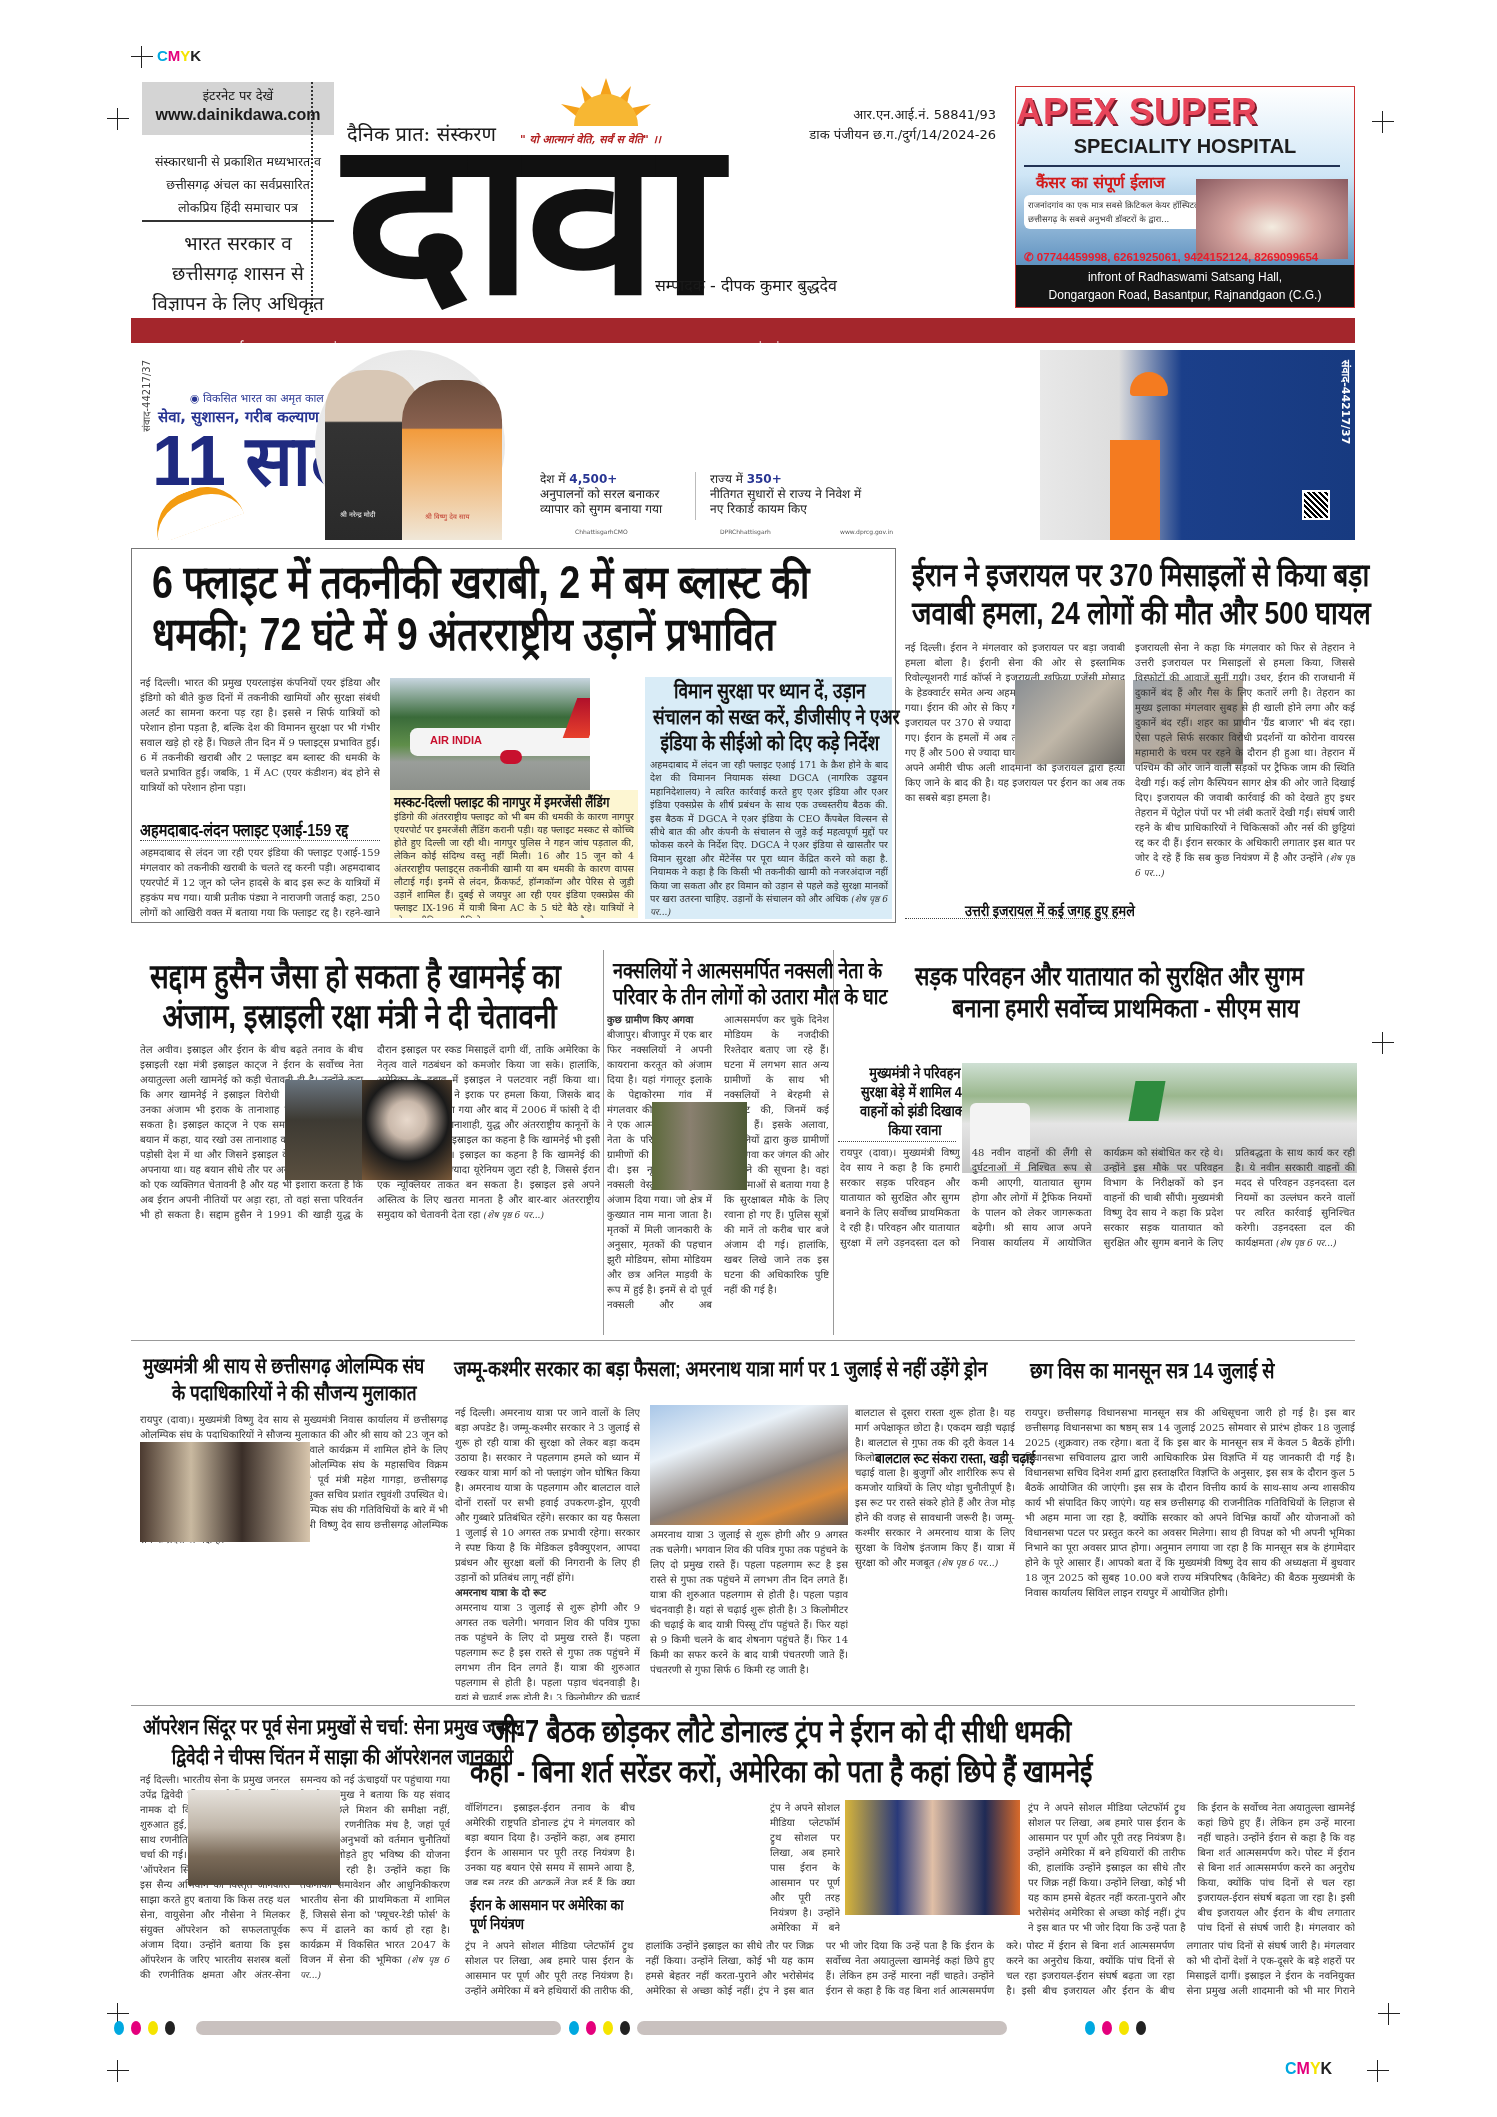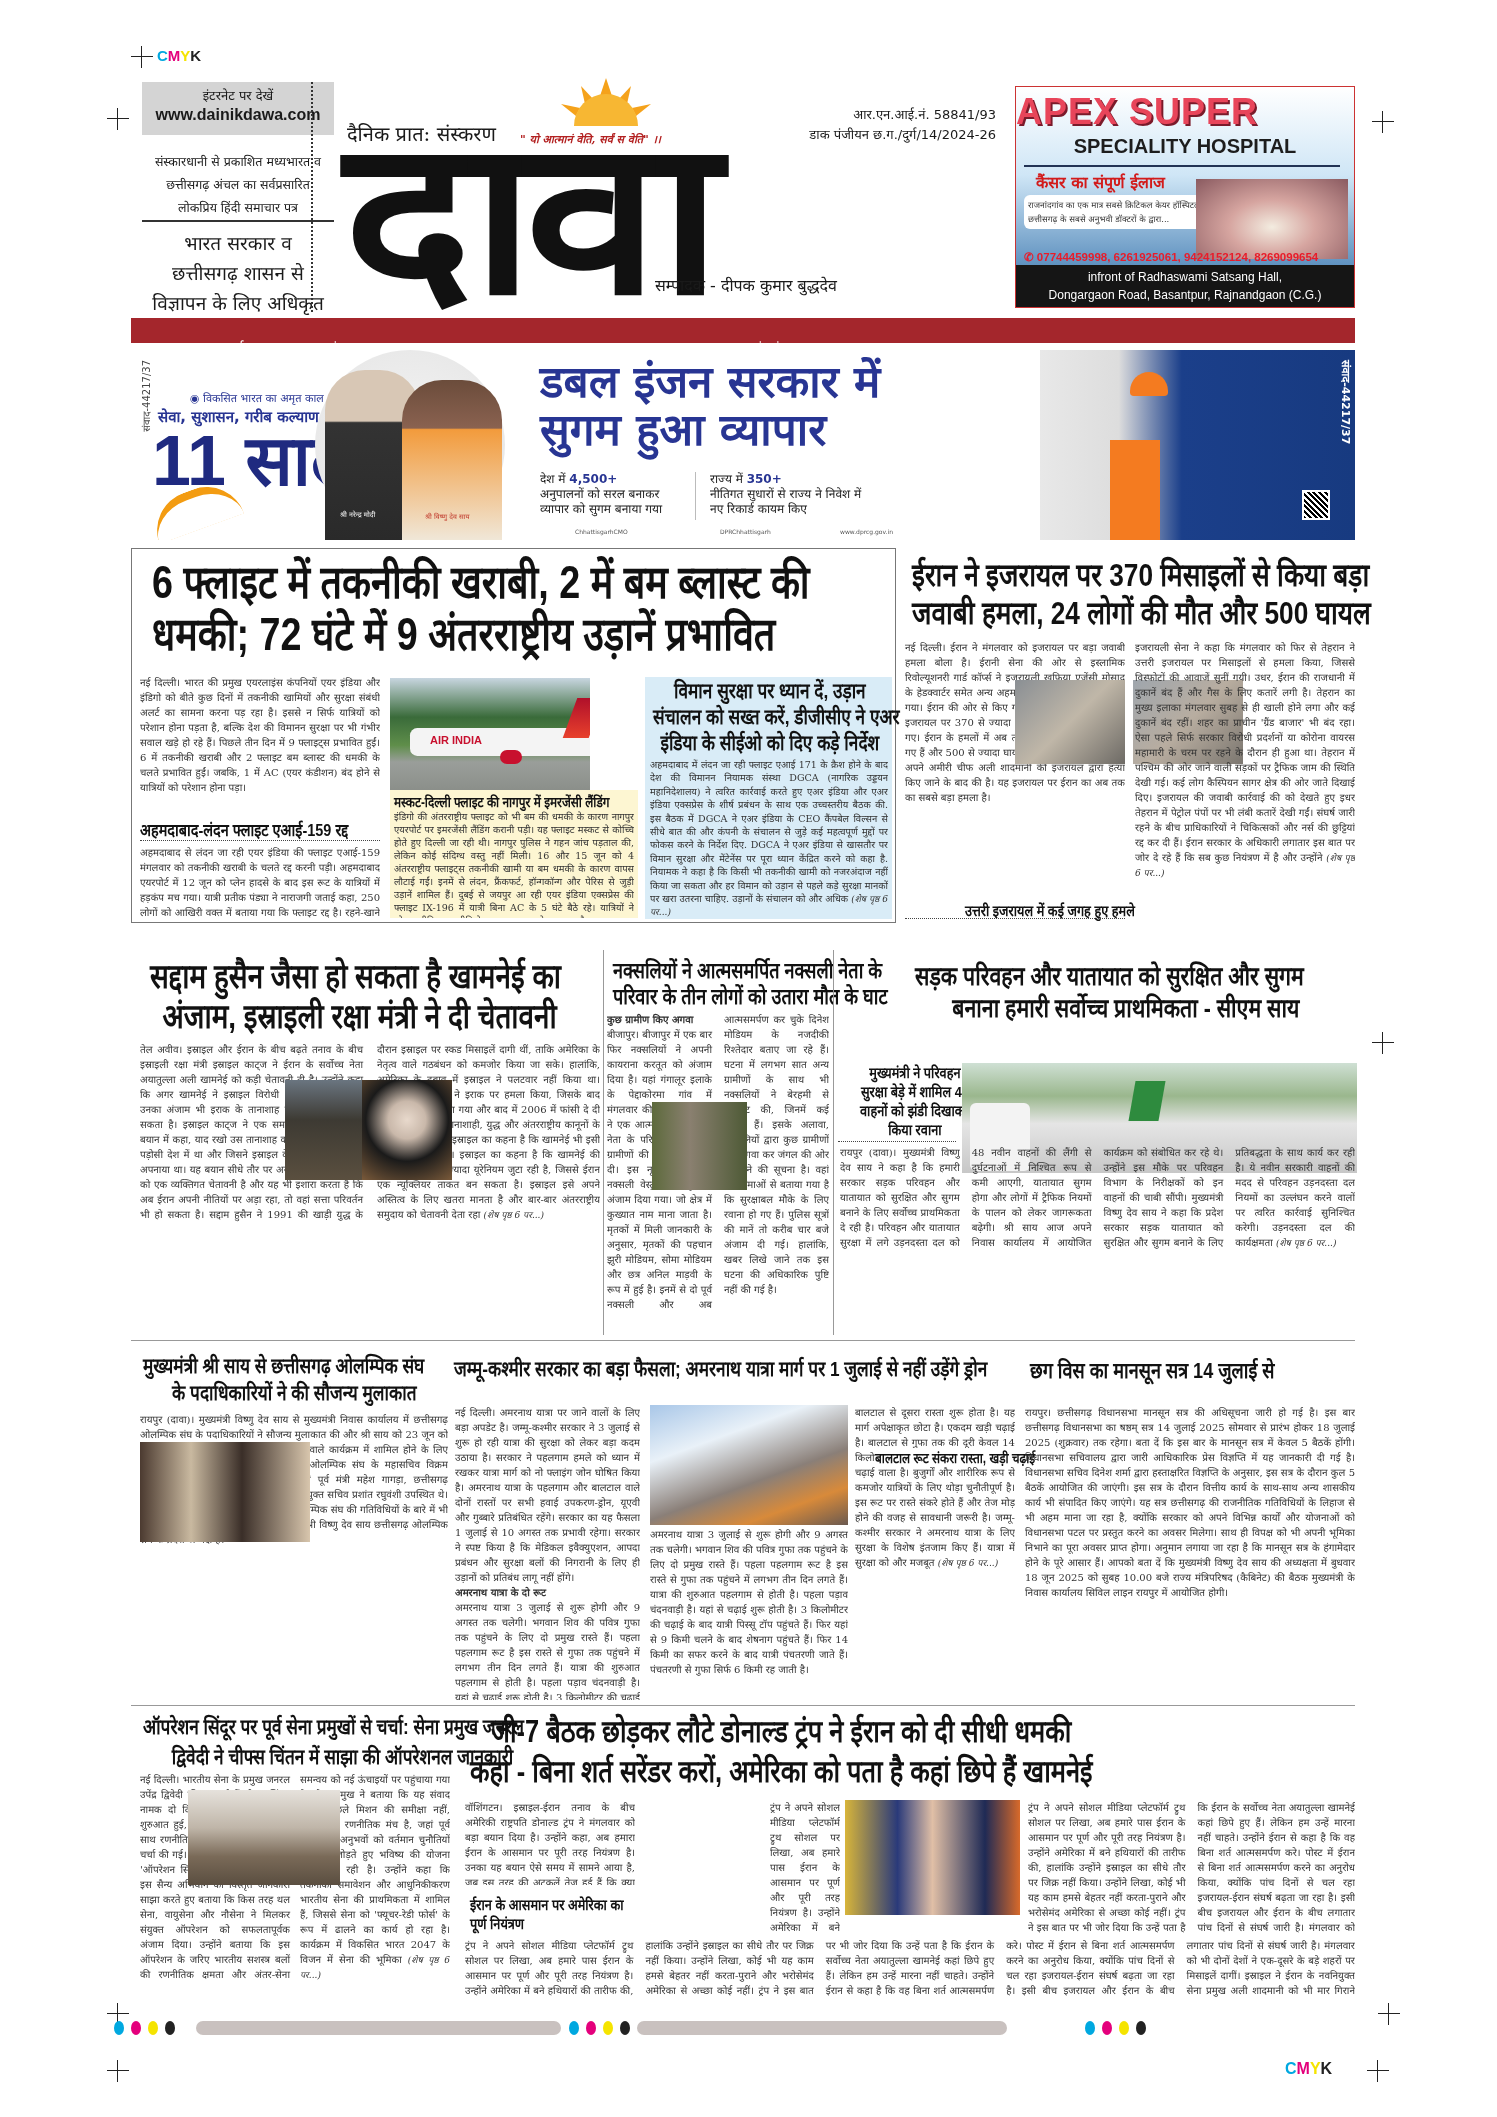--- a/index.html
+++ b/index.html
@@ -151,24 +151,20 @@
   <div class="side">संवाद-44217/37</div>
   <div class="vik"><span>◉ </span><span>विकसित भारत का अमृत काल</span></div>
   <div class="seva">सेवा, सुशासन, गरीब कल्याण के</div>
   <div class="eleven">11 साल</div>
   <div class="arc"></div>
   <div class="leaders"></div>
   <div class="p1"></div>
   <div class="p2"></div>
   <div class="cap1">श्री नरेन्द्र मोदी</div>
   <div class="cap2">श्री विष्णु देव साय</div>
-  <div class="h1">
-    <div>डबल इंजन सरकार में</div>
-    <div>सुगम हुआ व्यापार</div>
-  </div>
   <div class="st" style="left:400px;top:122px">
     <div><span>देश में</span> <b>4,500+</b></div>
     <div>अनुपालनों को सरल बनाकर</div>
     <div>व्यापार को सुगम बनाया गया</div>
   </div>
   <div class="vsep"></div>
   <div class="st" style="left:570px;top:122px">
     <div><span>राज्य में</span> <b>350+</b></div>
     <div>नीतिगत सुधारों से राज्य ने निवेश में</div>
     <div>नए रिकार्ड कायम किए</div>

